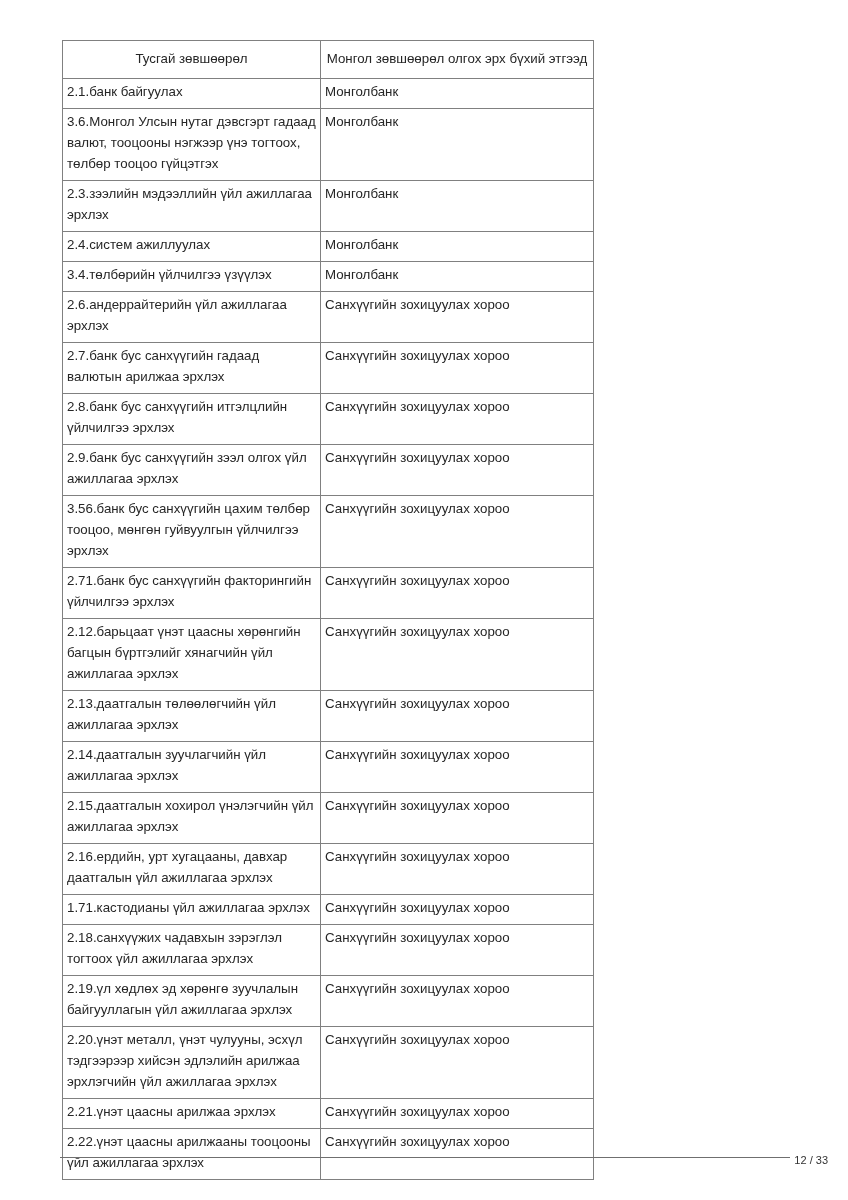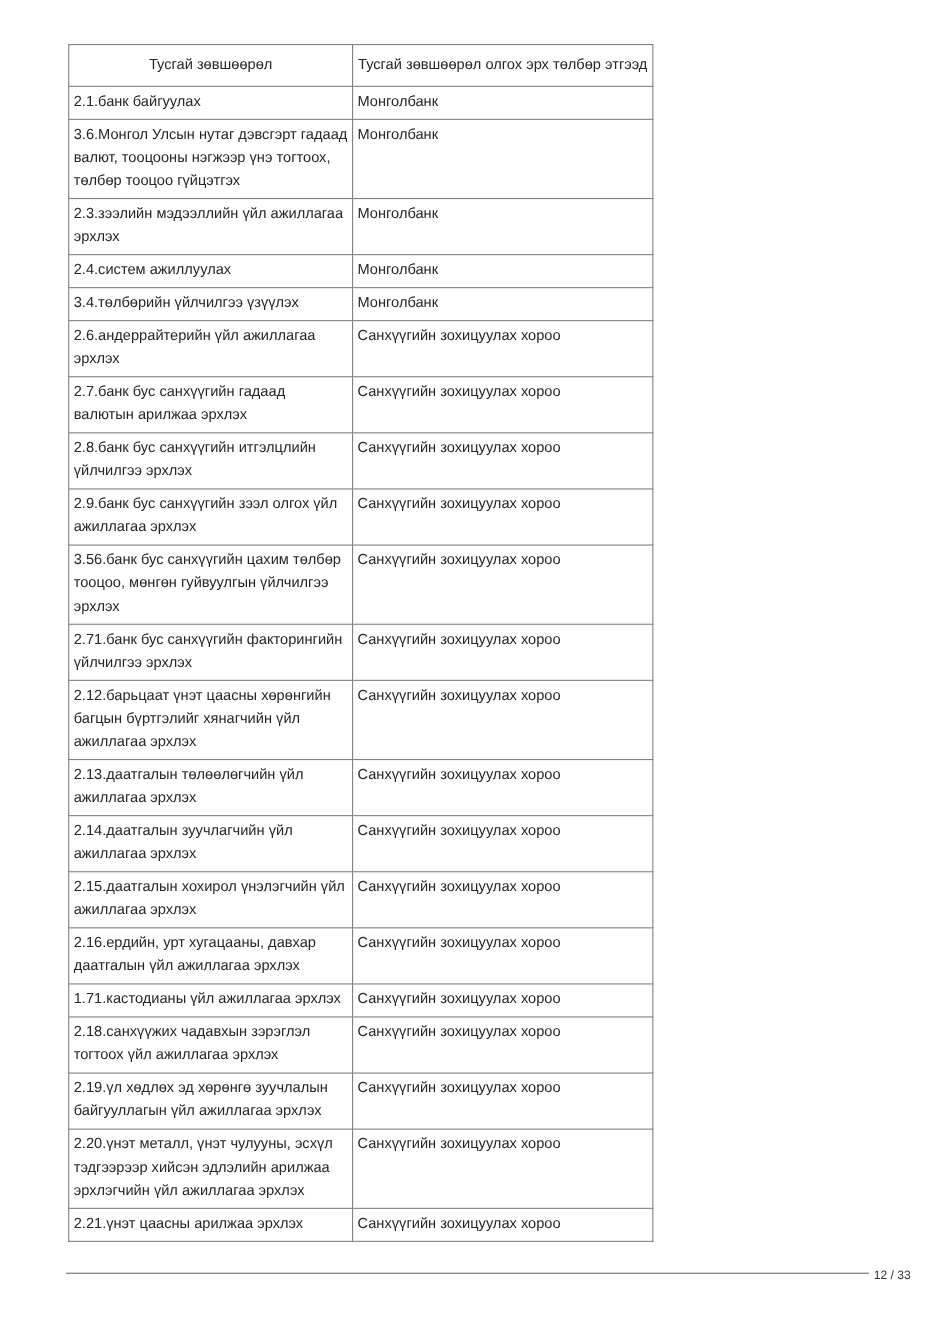--- a/index.html
+++ b/index.html
@@ -73,21 +73,21 @@
 <div class="page">
 
   <table class="license-table">
     <colgroup>
       <col class="c1">
       <col class="c2">
     </colgroup>
     <thead>
       <tr>
         <th>Тусгай зөвшөөрөл</th>
-        <th>Тусгай зөвшөөрөл олгох эрх төлбөр этгээд</th>
+        <th>Монгол зөвшөөрөл олгох эрх бүхий этгээд</th>
       </tr>
     </thead>
     <tbody>
         <tr>
       <td>2.1.банк байгуулах</td>
       <td>Монголбанк</td>
     </tr>
         <tr>
       <td>3.6.Монгол Улсын нутаг дэвсгэрт гадаад валют, тооцооны нэгжээр үнэ тогтоох, төлбөр тооцоо гүйцэтгэх</td>
       <td>Монголбанк</td>
@@ -161,20 +161,24 @@
       <td>Санхүүгийн зохицуулах хороо</td>
     </tr>
         <tr>
       <td>2.20.үнэт металл, үнэт чулууны, эсхүл тэдгээрээр хийсэн эдлэлийн арилжаа эрхлэгчийн үйл ажиллагаа эрхлэх</td>
       <td>Санхүүгийн зохицуулах хороо</td>
     </tr>
         <tr>
       <td>2.21.үнэт цаасны арилжаа эрхлэх</td>
       <td>Санхүүгийн зохицуулах хороо</td>
     </tr>
+        <tr>
+      <td>2.22.үнэт цаасны арилжааны тооцооны үйл ажиллагаа эрхлэх</td>
+      <td>Санхүүгийн зохицуулах хороо</td>
+    </tr>
       </tbody>
   </table>
 
   <div class="footer">
     <div class="rule"></div>
     <span class="page-num">12 / 33</span>
   </div>
 
 </div>
 

